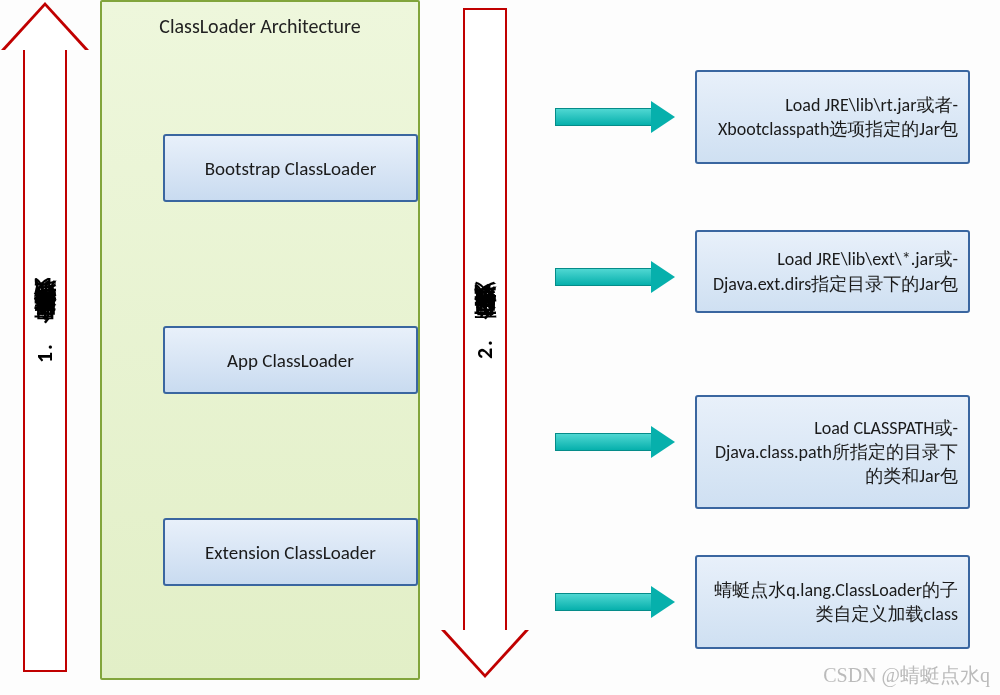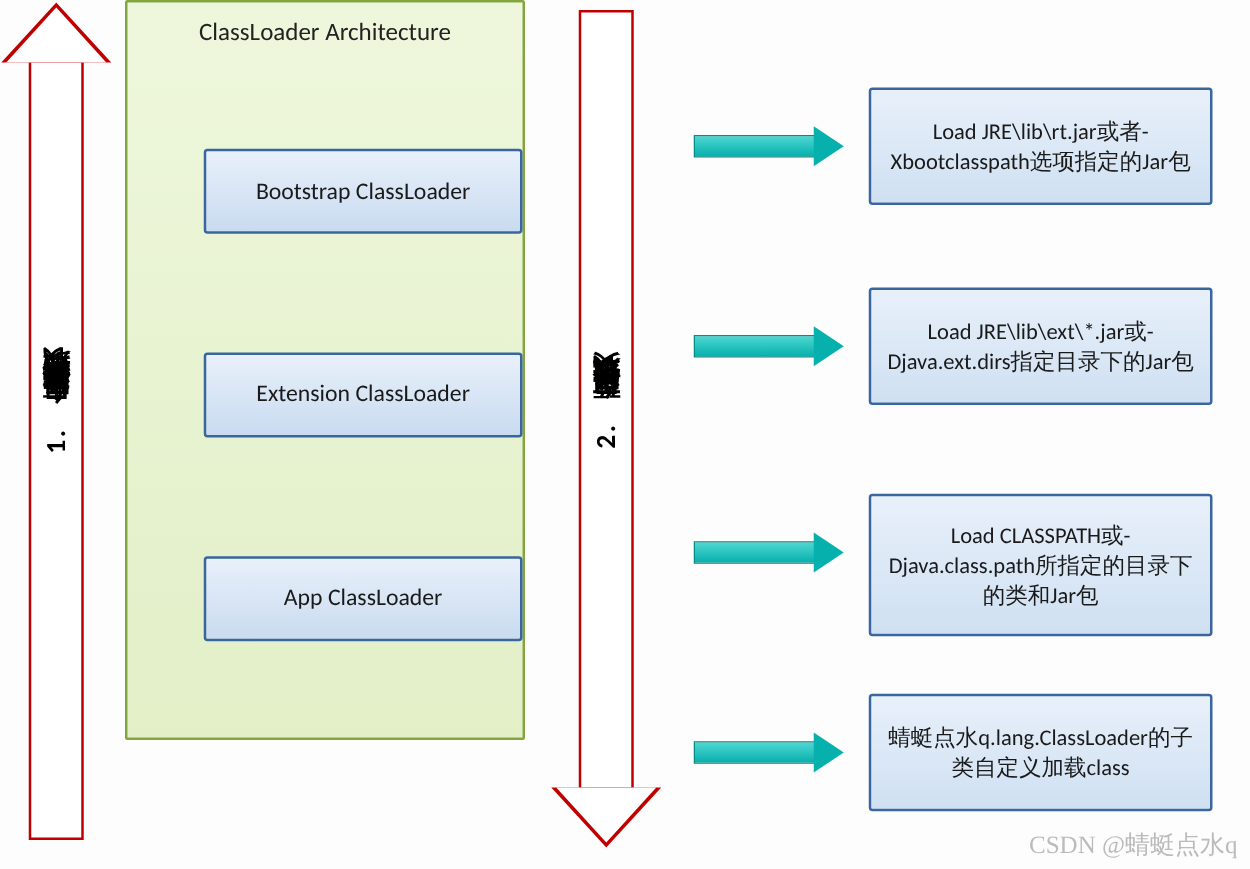--- a/index.html
+++ b/index.html
@@ -74,21 +74,21 @@
     color: #000;
     letter-spacing: 2px;
     z-index: 2;
   }
   
   .green-box {
     position: absolute;
     left: 100px;
     top: 0;
     width: 320px;
-    height: 592px;
+    height: 680px;
     background: linear-gradient(#eef7dc, #e2efc7);
     border: 2px solid #82a53c;
     border-radius: 2px;
   }
   .green-title {
     position: absolute;
     top: 12px; left: 0; right: 0;
     text-align: center;
     font-size: 20px;
     color: #222;
@@ -146,21 +146,21 @@
     left: 695px;
     width: 275px;
     background: linear-gradient(#e8f0fa, #cfe0f2);
     border: 2px solid #3a66a0;
     border-radius: 3px;
     display: flex;
     align-items: center;
     justify-content: center;
     font-size: 18px;
     color: #1a1a1a;
-    text-align: center;
+    text-align: right;
     padding: 8px 10px;
     line-height: 1.35;
   }
   .watermark {
     position: absolute;
     right: 10px;
     bottom: 6px;
     font-size: 20px;
     color: #bbb;
     font-family: Liberation Serif, serif;
@@ -174,22 +174,22 @@
   <div class="arrow-col left">
     <div class="arrow-shaft"></div>
     <div class="arrow-head"></div>
     <div class="v-label">1.自底向上检查类是否已经加载</div>
   </div>
 
   <div class="green-box">
     <div class="green-title">ClassLoader Architecture</div>
     <div class="loaders">
       <div class="loader-box">Bootstrap ClassLoader</div>
+      <div class="loader-box">App ClassLoader</div>
       <div class="loader-box">Extension ClassLoader</div>
-      <div class="loader-box">App ClassLoader</div>
     </div>
   </div>
 
   <div class="arrow-col right">
     <div class="arrow-shaft"></div>
     <div class="arrow-head"></div>
     <div class="v-label">2.自顶向下尝试加载类</div>
   </div>
 
   <div id="row0">
@@ -197,21 +197,21 @@
         <div class="bar"></div>
         <div class="tip"></div>
       </div>
     <div class="desc-box" style="top: 70px; height: 94px;">Load JRE\lib\rt.jar或者-Xbootclasspath选项指定的Jar包</div>
   </div>
   <div id="row1">
     <div class="small-arrow" style="top: 263px;">
         <div class="bar"></div>
         <div class="tip"></div>
       </div>
-    <div class="desc-box" style="top: 230px; height: 94px;">Load JRE\lib\ext\*.jar或-Djava.ext.dirs指定目录下的Jar包</div>
+    <div class="desc-box" style="top: 230px; height: 83px;">Load JRE\lib\ext\*.jar或-Djava.ext.dirs指定目录下的Jar包</div>
   </div>
   <div id="row2">
     <div class="small-arrow" style="top: 428px;">
         <div class="bar"></div>
         <div class="tip"></div>
       </div>
     <div class="desc-box" style="top: 395px; height: 114px;">Load CLASSPATH或-Djava.class.path所指定的目录下的类和Jar包</div>
   </div>
   <div id="row3">
     <div class="small-arrow" style="top: 588px;">

